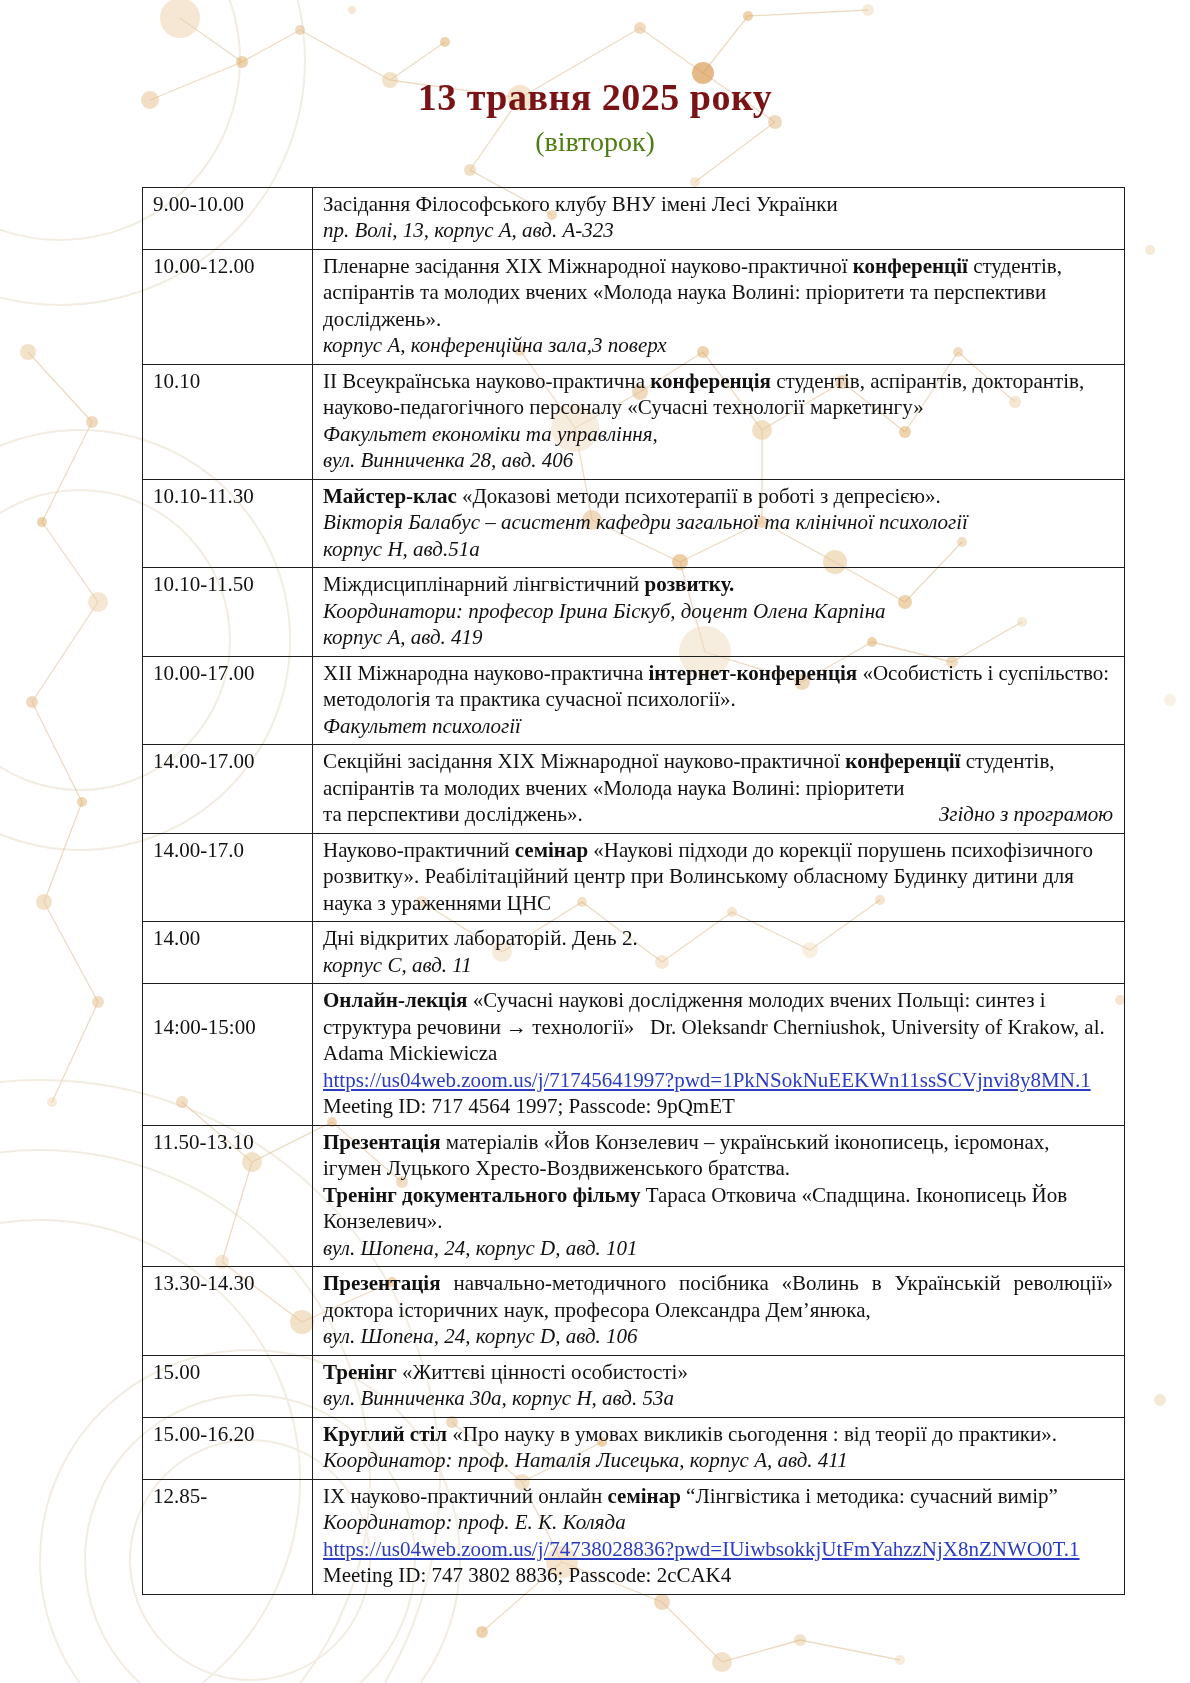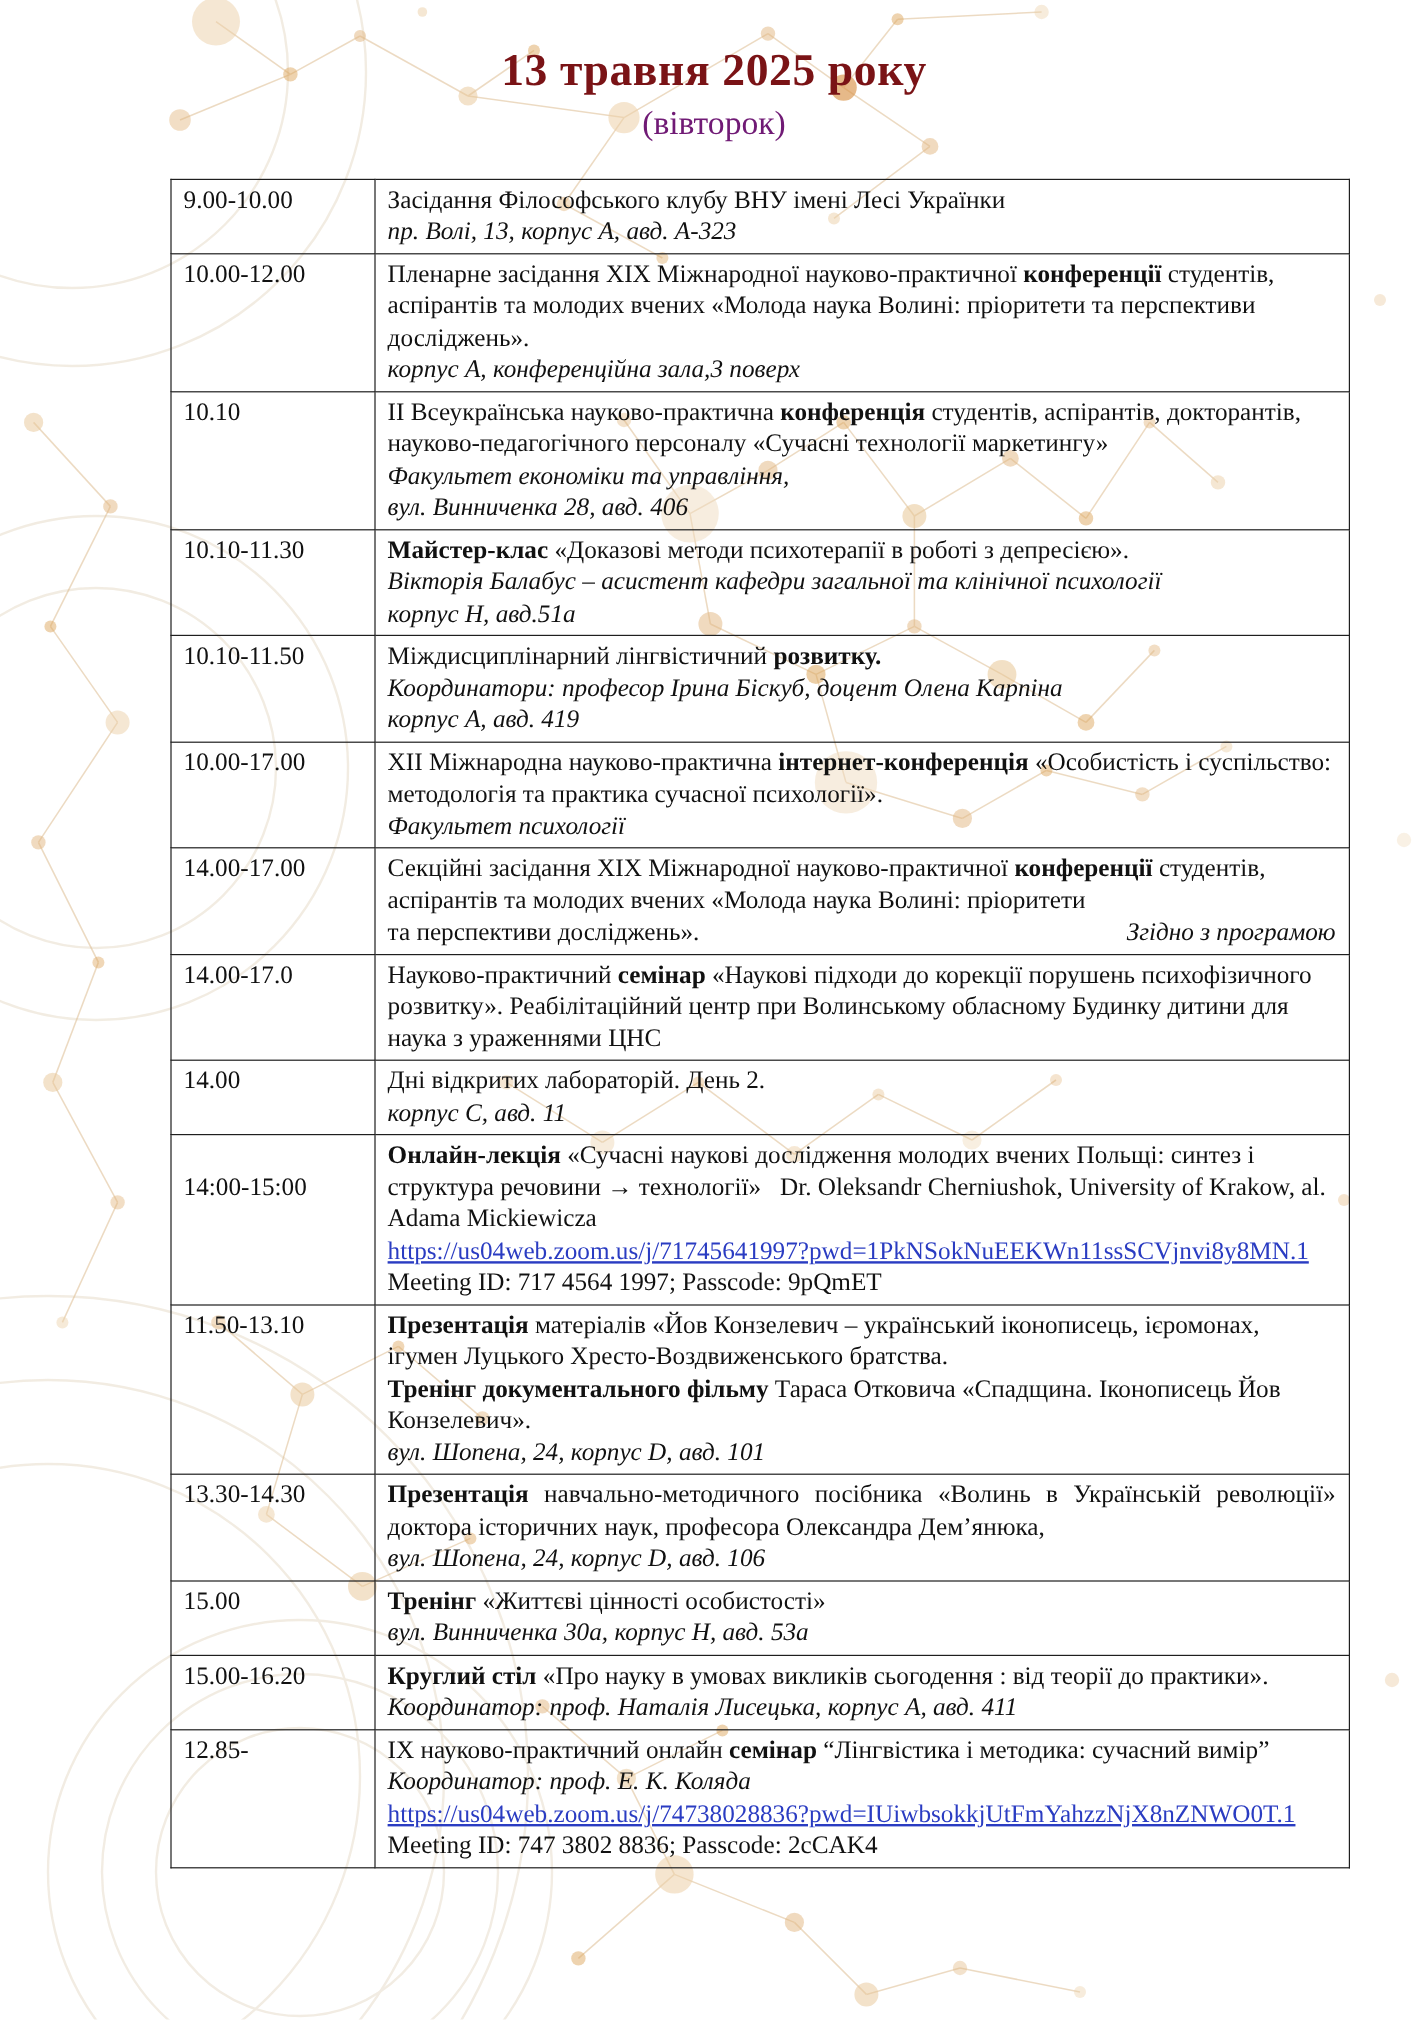--- a/index.html
+++ b/index.html
@@ -9,29 +9,29 @@
   }
   html,body{margin:0;padding:0;}
   body{
     width:1190px;height:1683px;
     background:#ffffff;
     font-family:"Liberation Serif","DejaVu Serif",serif;
     position:relative;overflow:hidden;
     color:#111;
   }
   .bg{position:absolute;top:0;left:0;z-index:0;}
-  .content{position:relative;z-index:1;padding-top:38px;}
+  .content{position:relative;z-index:1;padding-top:76px;}
   h1.title{
     margin:0;text-align:center;
     font-size:38px;font-weight:bold;line-height:1.15;
     color:var(--title-color);letter-spacing:.5px;
   }
   .subtitle{
     margin-top:6px;text-align:center;
-    font-size:28px;line-height:1.15;color:#701a75;
+    font-size:28px;line-height:1.15;color:#4d7c0f;
   }
   table.schedule{
     margin:29px 0 0 142px;
     width:978px;
     border-collapse:collapse;
     table-layout:fixed;
     background:transparent;
   }
   td{
     border:1.6px solid var(--border-color);

